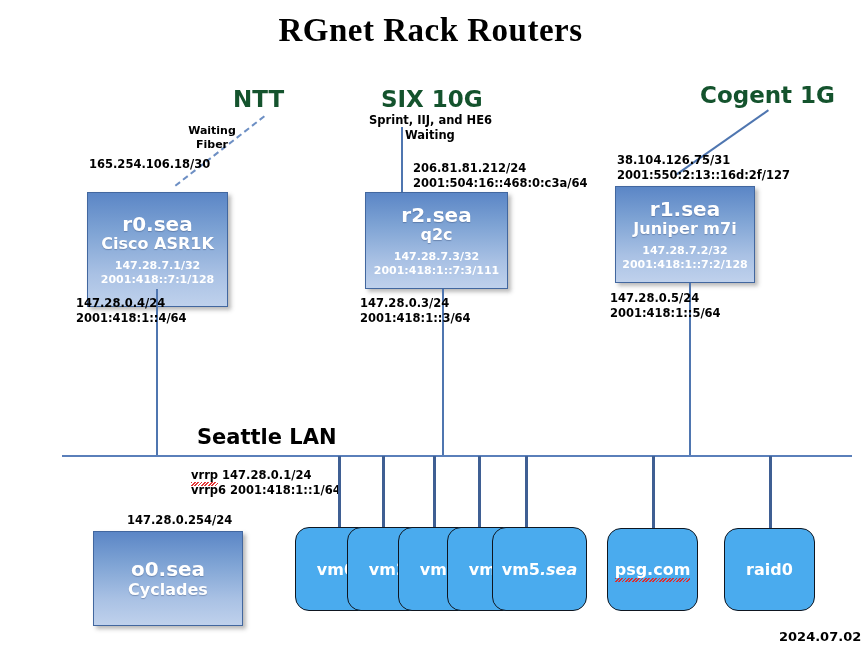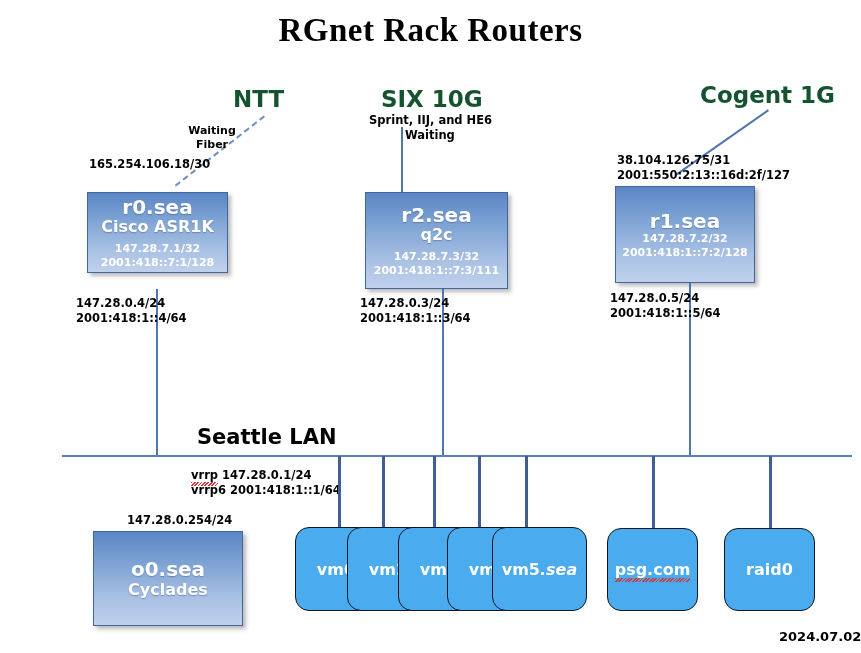--- a/index.html
+++ b/index.html
@@ -170,21 +170,21 @@
 
   <div class="abs note bold center" style="left:175px; top:124px; width:74px;">
     <div>Waiting</div>
     <div>Fiber</div>
   </div>
 
   <div class="abs note" style="left:89px; top:157px;">
     <div>165.254.106.18/30</div>
   </div>
 
-  <div class="abs router-box" style="left:87px; top:192px; width:141px; height:81px;">
+  <div class="abs router-box" style="left:87px; top:192px; width:141px; height:115px;">
     <div class="router-name">r0.sea</div>
     <div class="router-model">Cisco ASR1K</div>
     <div class="router-ip">147.28.7.1/32</div>
     <div class="router-ip">2001:418::7:1/128</div>
   </div>
 
   <div class="abs vline" style="left:156px; top:289px; height:167px;"></div>
   <div class="abs note" style="left:76px; top:296px;">
     <div>147.28.0.4/24</div>
     <div>2001:418:1::4/64</div>
@@ -192,20 +192,24 @@
 
   <div class="abs provider" style="left:381px; top:86px;">SIX 10G</div>
 
   <div class="abs note" style="left:369px; top:113px;">
     <div>Sprint, IIJ, and HE6</div>
     <div style="padding-left:36px;">Waiting</div>
   </div>
 
   <div class="abs vline" style="left:401px; top:127px; height:66px;"></div>
 
+  <div class="abs note" style="left:413px; top:161px;">
+    <div>206.81.81.212/24</div>
+    <div>2001:504:16::468:0:c3a/64</div>
+  </div>
 
   <div class="abs router-box" style="left:365px; top:192px; width:143px; height:97px;">
     <div class="router-name">r2.sea</div>
     <div class="router-model">q2c</div>
     <div class="router-ip">147.28.7.3/32</div>
     <div class="router-ip">2001:418:1::7:3/111</div>
   </div>
 
   <div class="abs vline" style="left:442px; top:289px; height:167px;"></div>
   <div class="abs note" style="left:360px; top:296px;">
@@ -217,20 +221,21 @@
 
   <div class="abs diag" style="left:769px; top:111px; width:112px; transform:rotate(145deg);"></div>
 
   <div class="abs note" style="left:617px; top:153px;">
     <div>38.104.126.75/31</div>
     <div>2001:550:2:13::16d:2f/127</div>
   </div>
 
   <div class="abs router-box" style="left:615px; top:186px; width:140px; height:97px;">
     <div class="router-name">r1.sea</div>
+    <div class="router-model">Juniper m7i</div>
     <div class="router-ip">147.28.7.2/32</div>
     <div class="router-ip">2001:418:1::7:2/128</div>
   </div>
 
   <div class="abs vline" style="left:689px; top:283px; height:173px;"></div>
   <div class="abs note" style="left:610px; top:291px;">
     <div>147.28.0.5/24</div>
     <div>2001:418:1::5/64</div>
   </div>
 

